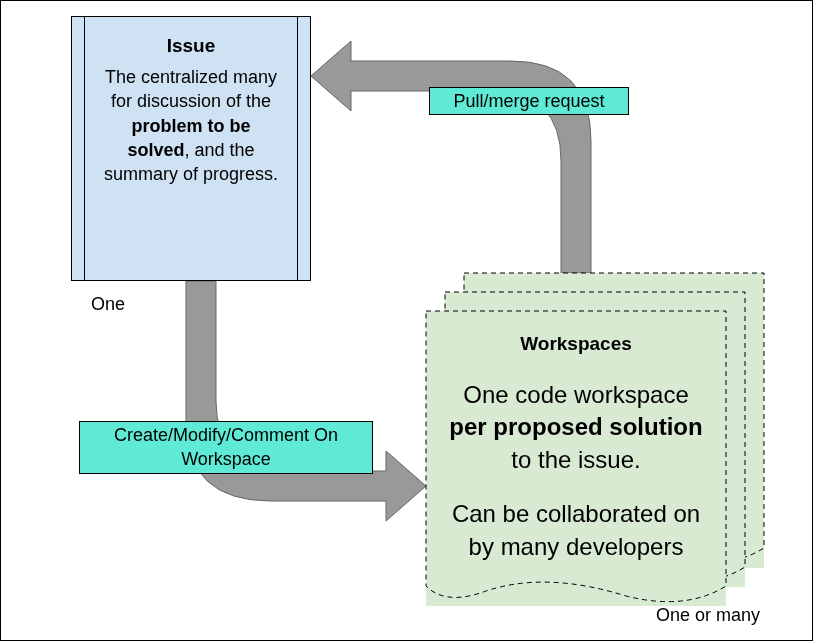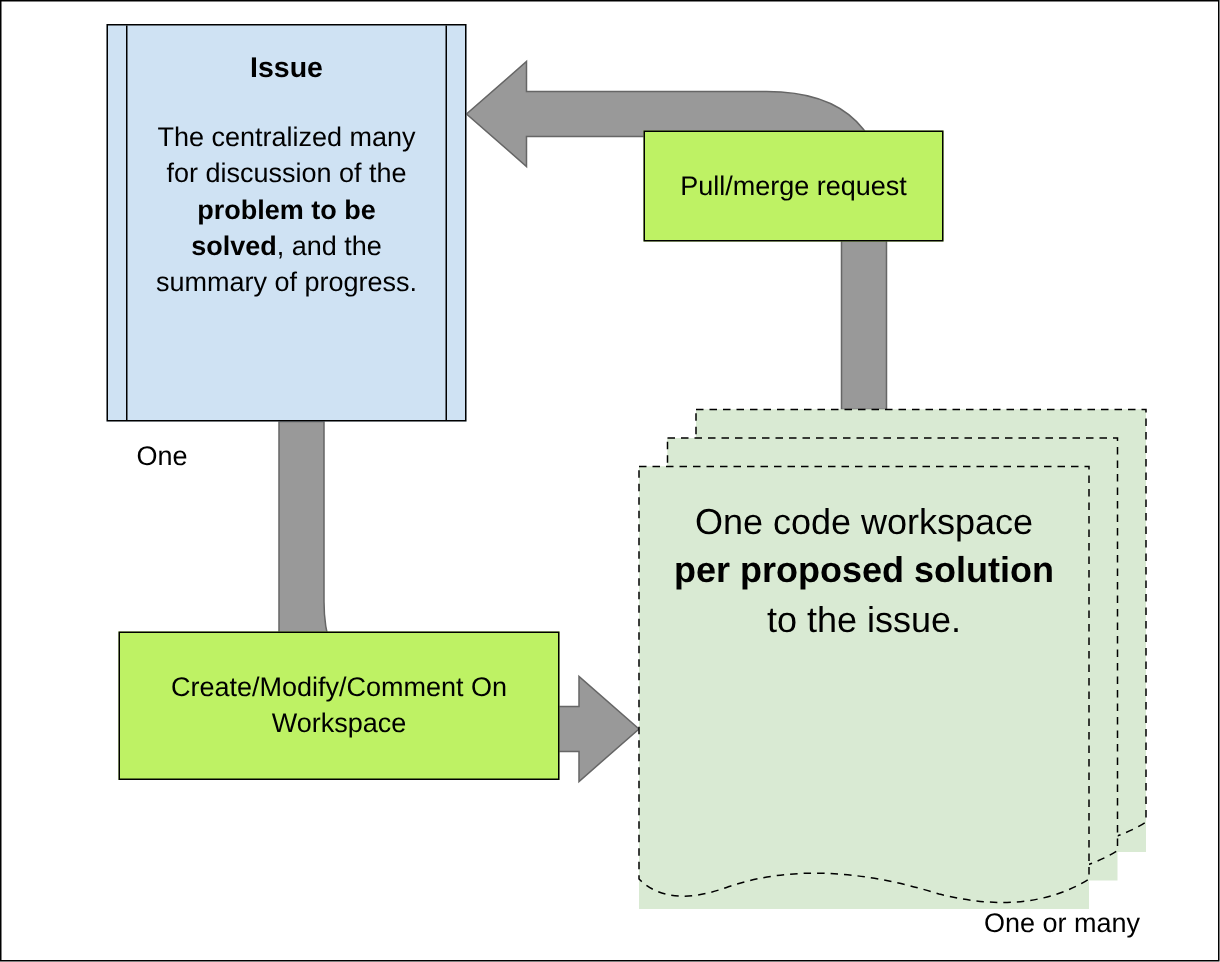--- a/index.html
+++ b/index.html
@@ -31,38 +31,38 @@
     }
     .issue-box::after {
       content: "";
       position: absolute;
       right: 12px; top: 0; bottom: 0;
       border-left: 1px solid #000;
     }
     .issue-title {
       font-weight: bold;
       font-size: 19px;
-      margin-bottom: 22px;
+      margin-bottom: 8px;
     }
     .issue-desc {
       font-size: 18px;
       line-height: 1.35;
     }
     .bold { font-weight: bold; text-align: center; }
     .one-label {
       position: absolute;
       left: 90px;
       top: 293px;
       font-size: 18px;
     }
     .label-chip {
       position: absolute;
-      background: #bef264;
+      background: #5eead4;
       border: 1px solid #000;
-      padding: 24px 14px;
+      padding: 1px 14px;
       font-size: 18px;
       text-align: center;
       line-height: 1.35;
     }
     .pull-label {
       left: 428px;
       top: 86px;
       width: 200px;
     }
     .create-label {
@@ -171,18 +171,20 @@
   </svg>
   <div class="ws-sheet ws2"></div>
   <svg class="sheet-border" style="left:19px;top:19px;" width="300" height="300">
     <path d="M 0 0 L 300 0 L 300 275 Q 260 300 200 285 Q 120 260 60 280 Q 20 295 0 275 Z" fill="#d9ead3" stroke="#000" stroke-width="1" stroke-dasharray="5,4"></path>
   </svg>
   <div class="ws-sheet ws1"></div>
   <svg class="sheet-border" style="left:0;top:38px;" width="300" height="300">
     <path d="M 0 0 L 300 0 L 300 275 Q 260 300 200 285 Q 120 260 60 280 Q 20 295 0 275 Z" fill="#d9ead3" stroke="#000" stroke-width="1" stroke-dasharray="5,4"></path>
   </svg>
   <div class="ws-content">
+    <div class="ws-title">Workspaces</div>
     <div class="ws-desc">
       <span>One code workspace </span><span class="bold">per proposed solution</span><span> to the issue.</span>
     </div>
+    <div class="ws-desc">Can be collaborated on by many developers</div>
   </div>
 </div>
 <div class="one-or-many">One or many</div>
 
 </body></html>

